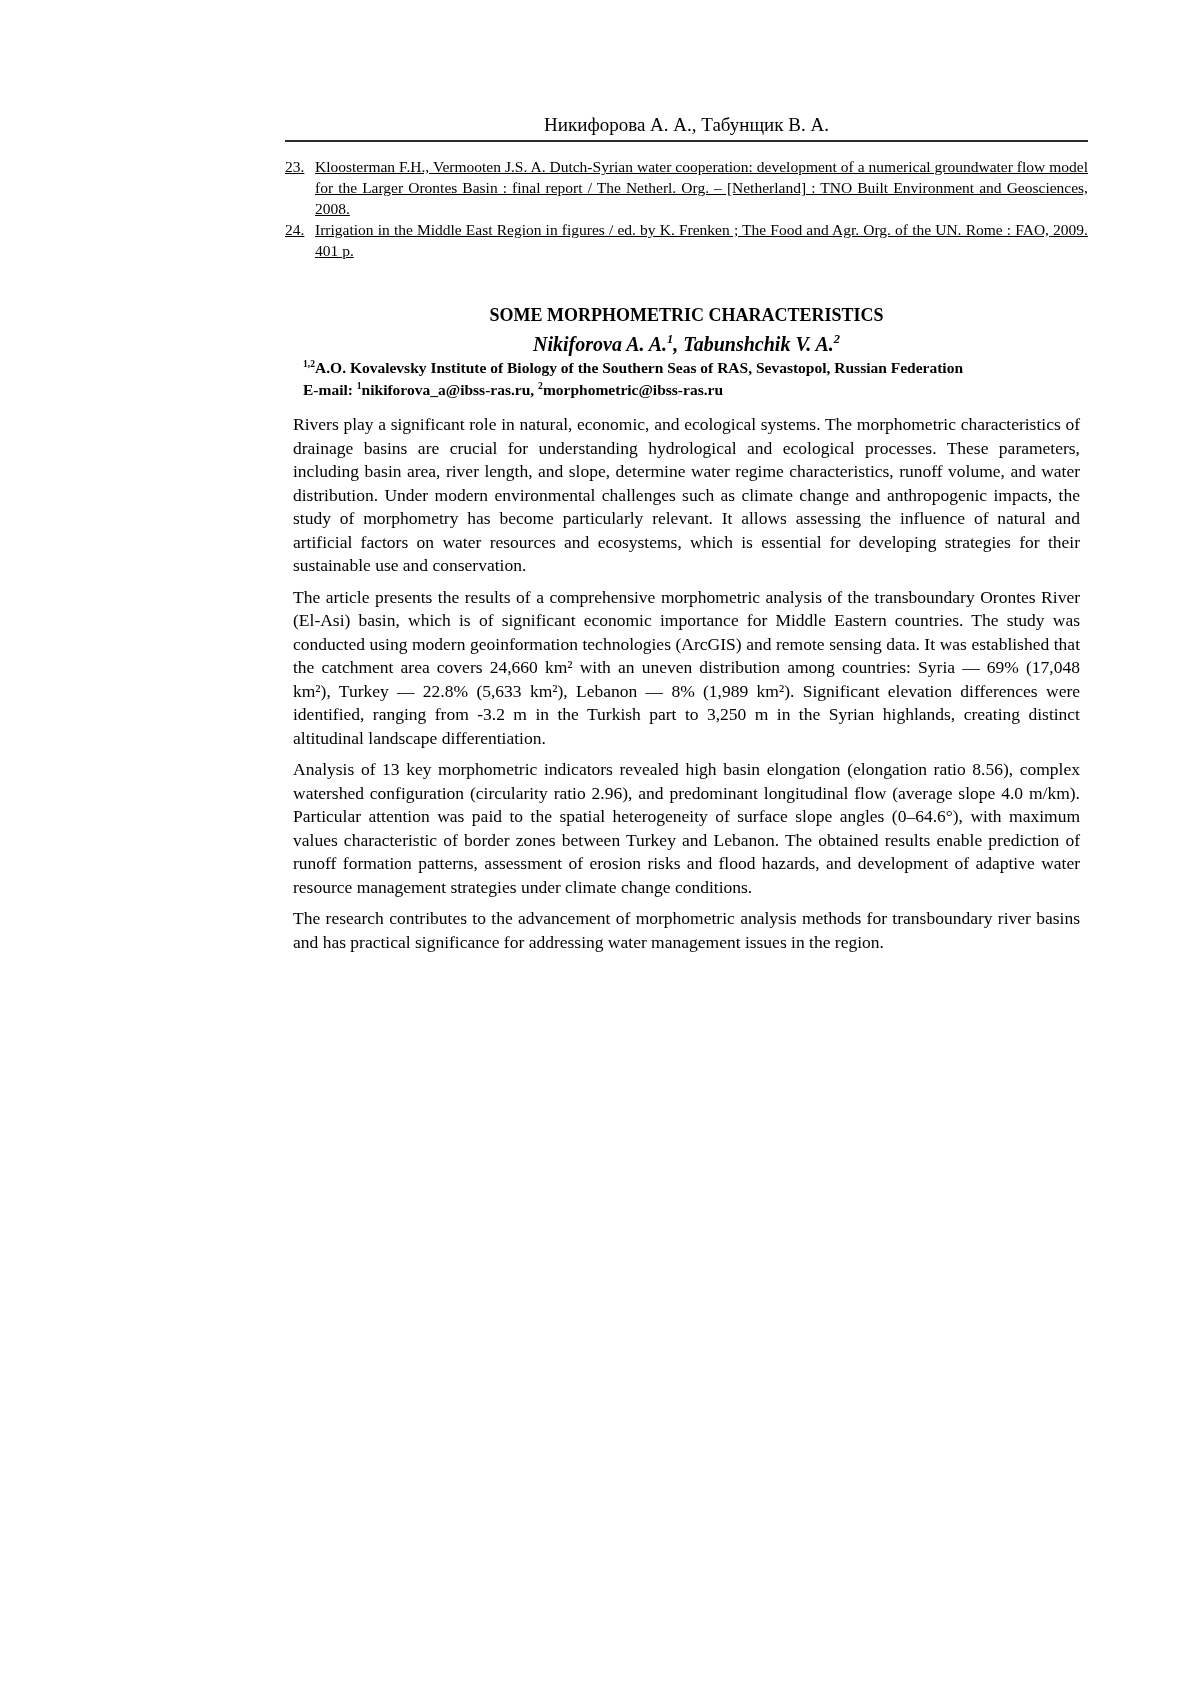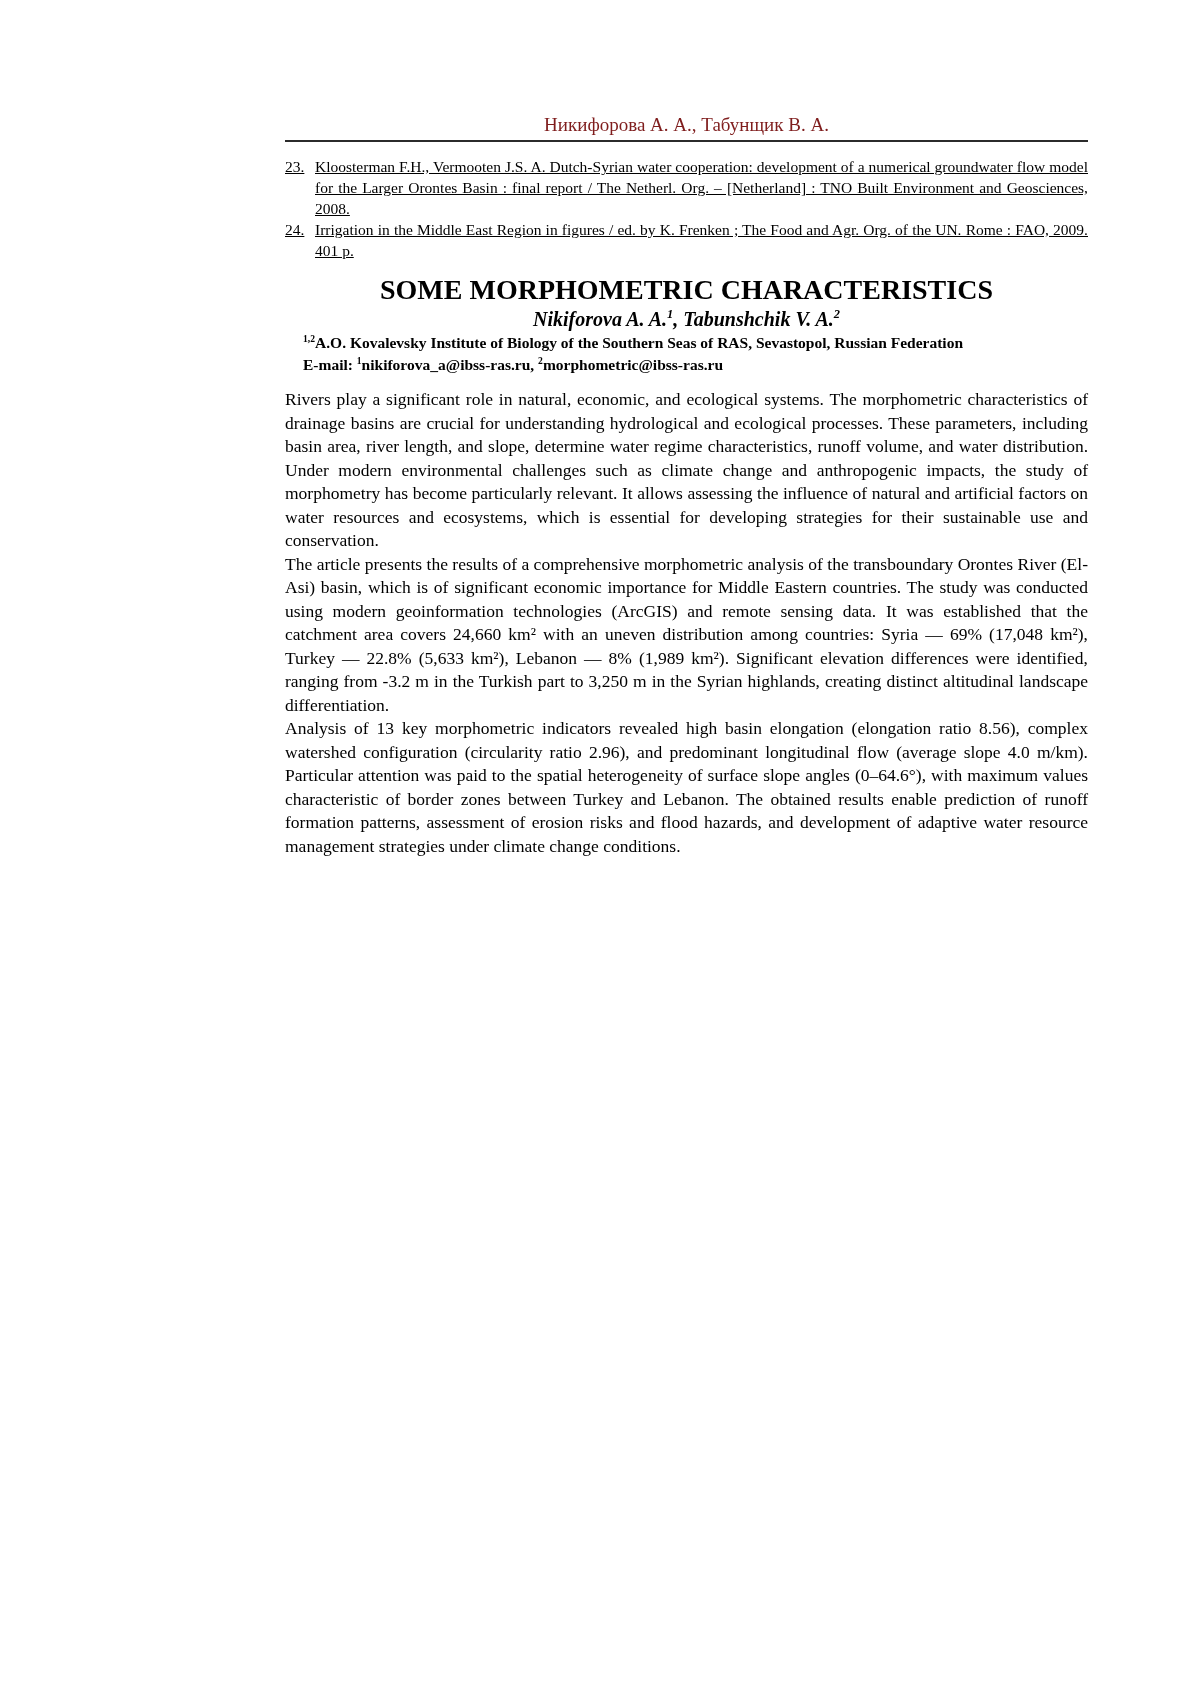--- a/index.html
+++ b/index.html
@@ -16,21 +16,21 @@
     position: absolute;
     left: 285px;
     top: 0;
     width: 803px;
   }
   .running-head {
     margin-top: 113px;
     text-align: center;
     font-size: 19px;
     line-height: 24px;
-    color: #7f1d1d;
+    color: #000000;
   }
   .head-rule {
     margin-top: 3px;
     border-bottom: 2.5px solid #2b2b2b;
     width: 100%;
   }
   .references {
     margin-top: 14px;
     font-size: 15.5px;
     line-height: 21px;
@@ -40,24 +40,24 @@
     text-decoration: underline;
   }
   .ref-num {
     flex: 0 0 30px;
   }
   .ref-text {
     flex: 1;
     text-align: justify;
   }
   .title-block {
-    margin-top: 16px;
+    margin-top: 41px;
     text-align: center;
     font-weight: bold;
-    font-size: 28px;
+    font-size: 18px;
     line-height: 26px;
   }
   .title-line2 { margin-top: 12px; }
   .authors {
     margin-top: 4px;
     text-align: center;
     font-weight: bold;
     font-style: italic;
     font-size: 20px;
     line-height: 25px;
@@ -68,21 +68,21 @@
     font-size: 15.5px;
     line-height: 22px;
   }
   sup { font-size: 0.62em; line-height: 0; }
   .abstract {
     margin-top: 12px;
     font-size: 17.5px;
     line-height: 23.5px;
     text-align: justify;
   }
-  .abstract p { margin: 0; }
+  .abstract p { margin: 8px; }
   .kw-label {
     font-weight: bold;
     font-style: italic;
     margin-right: 7px;
   }
   .page-number {
     position: absolute;
     top: 1342px;
     left: 285px;
     width: 803px;
@@ -118,17 +118,18 @@
 
     <div class="affiliation-block">
       <div class="affiliation"><sup>1,2</sup><span>A.O. Kovalevsky Institute of Biology of the Southern Seas of RAS, Sevastopol, Russian Federation</span></div>
       <div class="email-line"><span>E-mail: </span><sup>1</sup><span>nikiforova_a@ibss-ras.ru</span><span>, </span><sup>2</sup><span>morphometric@ibss-ras.ru</span></div>
     </div>
 
     <div class="abstract">
       <p>Rivers play a significant role in natural, economic, and ecological systems. The morphometric characteristics of drainage basins are crucial for understanding hydrological and ecological processes. These parameters, including basin area, river length, and slope, determine water regime characteristics, runoff volume, and water distribution. Under modern environmental challenges such as climate change and anthropogenic impacts, the study of morphometry has become particularly relevant. It allows assessing the influence of natural and artificial factors on water resources and ecosystems, which is essential for developing strategies for their sustainable use and conservation.</p>
       <p>The article presents the results of a comprehensive morphometric analysis of the transboundary Orontes River (El-Asi) basin, which is of significant economic importance for Middle Eastern countries. The study was conducted using modern geoinformation technologies (ArcGIS) and remote sensing data. It was established that the catchment area covers 24,660 km² with an uneven distribution among countries: Syria — 69% (17,048 km²), Turkey — 22.8% (5,633 km²), Lebanon — 8% (1,989 km²). Significant elevation differences were identified, ranging from -3.2 m in the Turkish part to 3,250 m in the Syrian highlands, creating distinct altitudinal landscape differentiation.</p>
       <p>Analysis of 13 key morphometric indicators revealed high basin elongation (elongation ratio 8.56), complex watershed configuration (circularity ratio 2.96), and predominant longitudinal flow (average slope 4.0 m/km). Particular attention was paid to the spatial heterogeneity of surface slope angles (0–64.6°), with maximum values characteristic of border zones between Turkey and Lebanon. The obtained results enable prediction of runoff formation patterns, assessment of erosion risks and flood hazards, and development of adaptive water resource management strategies under climate change conditions.</p>
+      <p>The research contributes to the advancement of morphometric analysis methods for transboundary river basins and has practical significance for addressing water management issues in the region.</p>
     </div>
 
   </div>
 
 </div>
 
 </body></html>

